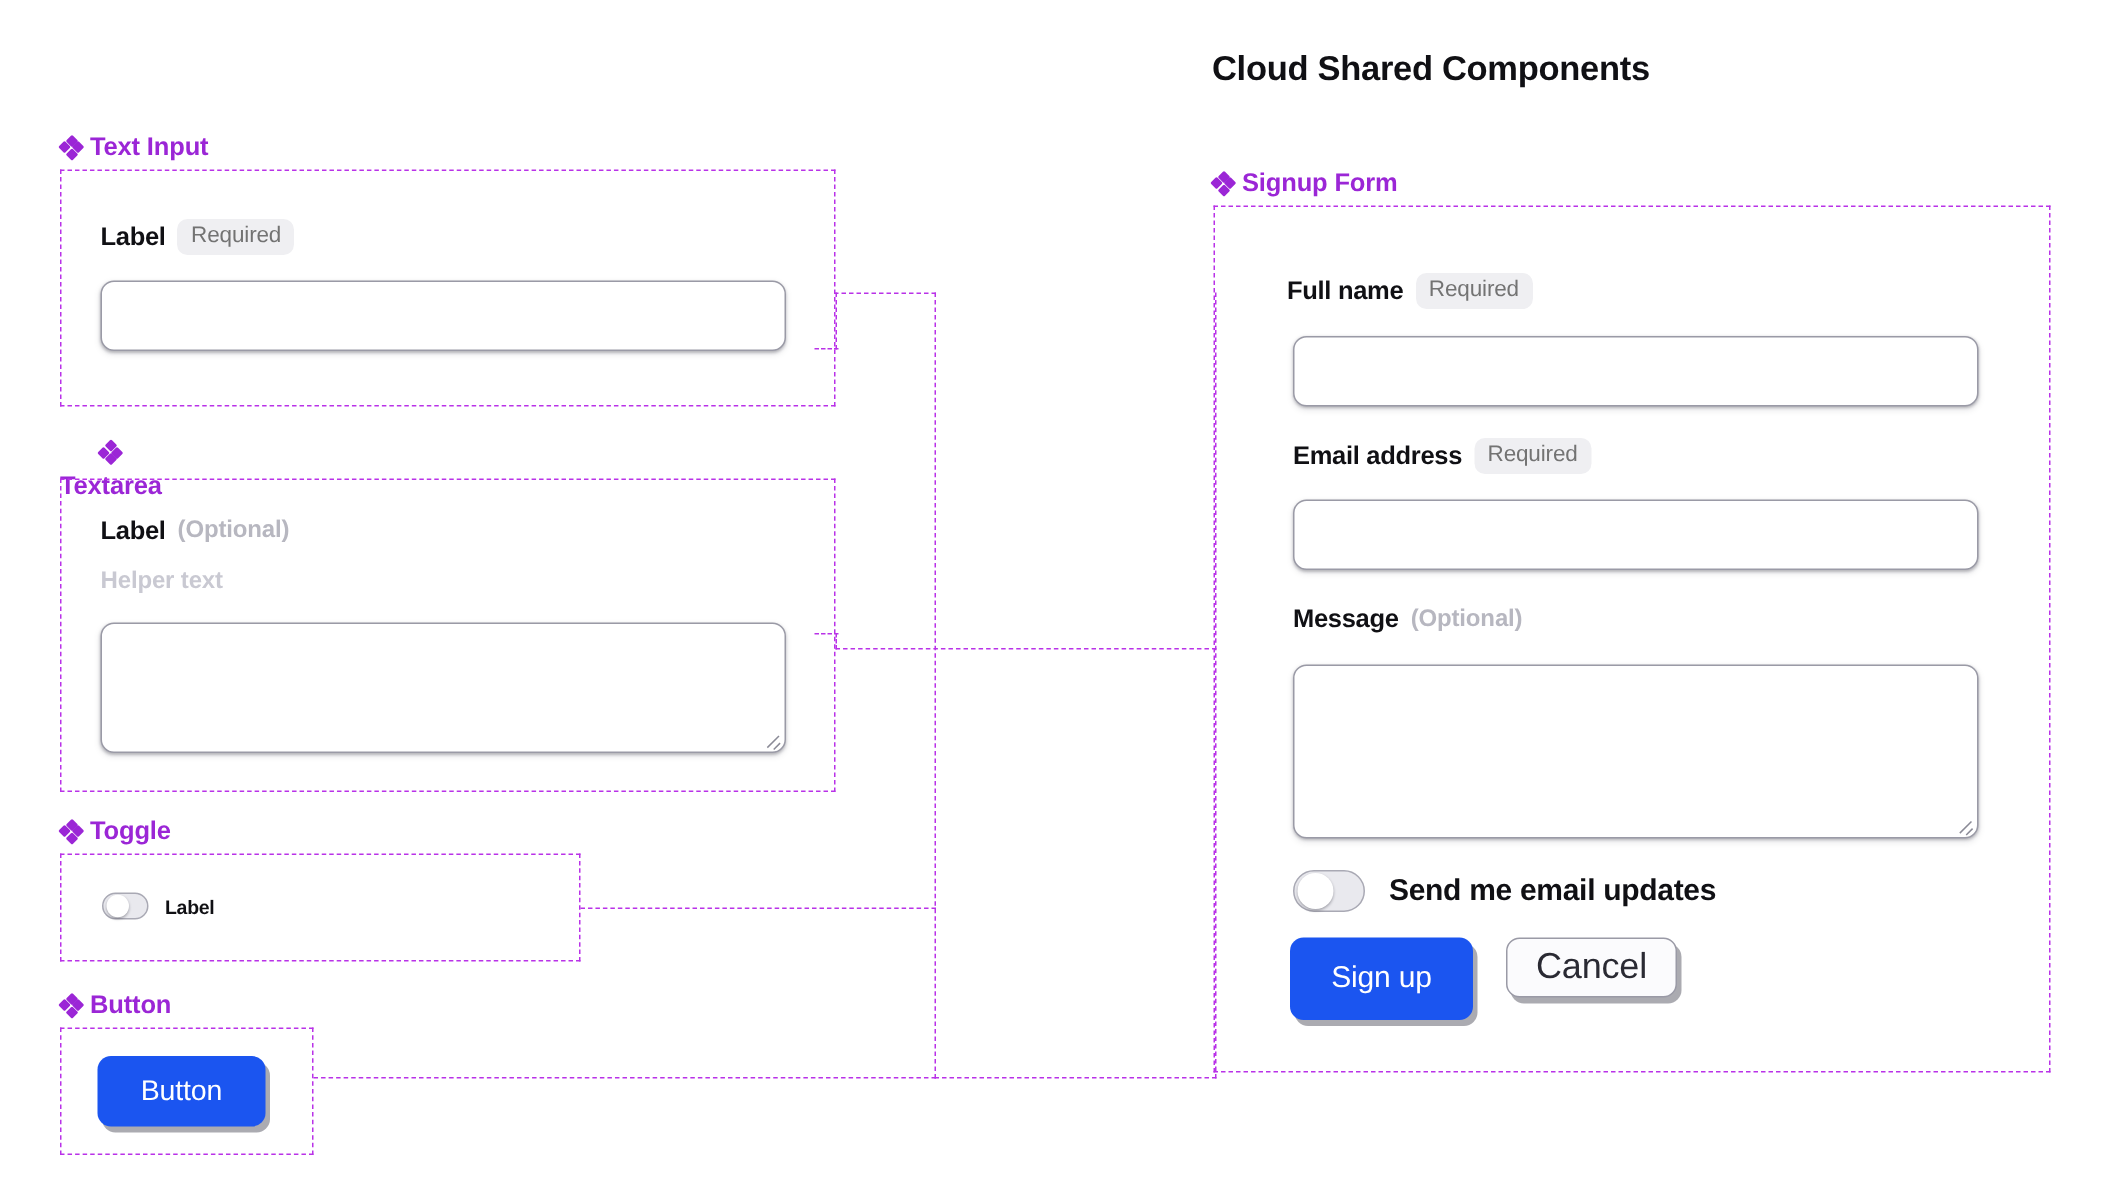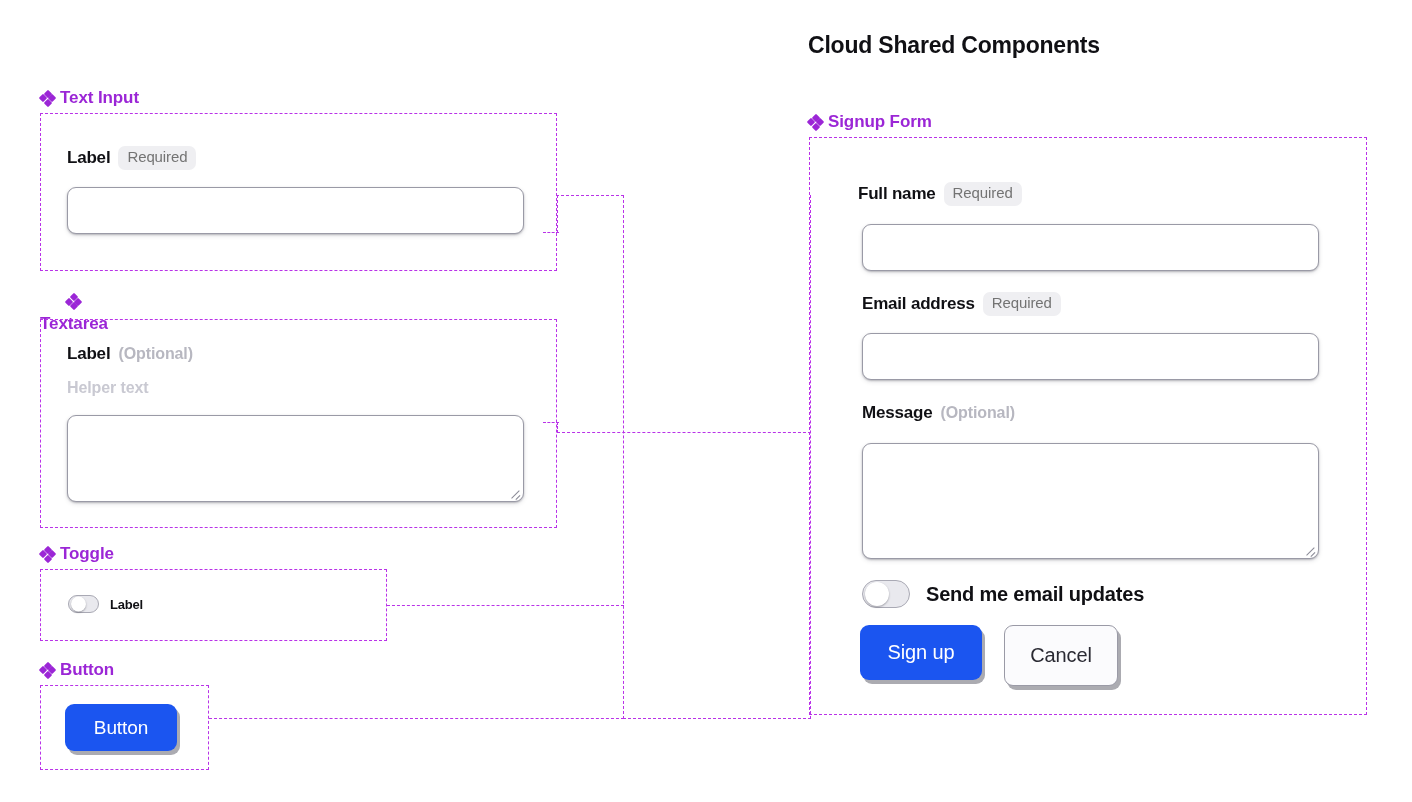--- a/index.html
+++ b/index.html
@@ -327,15 +327,15 @@
     </div>
 
   <div class="toggle-row" style="left:862px; top:580px; gap:16px;">
     <span class="toggle" style="width:48px; height:28px;">
       <span class="knob" style="width:24px; height:24px; left:1.5px;"></span>
     </span>
     <span class="toggle-label" style="font-size:20px;">Send me email updates</span>
   </div>
 
   <button class="btn btn-primary" style="left:860px; top:625px; width:122px; height:55px; font-size:20px;">Sign up</button>
-  <button class="btn btn-secondary" style="left:1004px; top:625px; width:114px; height:61px; font-size:20px;">Cancel</button>
+  <button class="btn btn-secondary" style="left:1004px; top:625px; width:114px; height:40px; font-size:24px;">Cancel</button>
 
 </div>
 
 </body></html>

